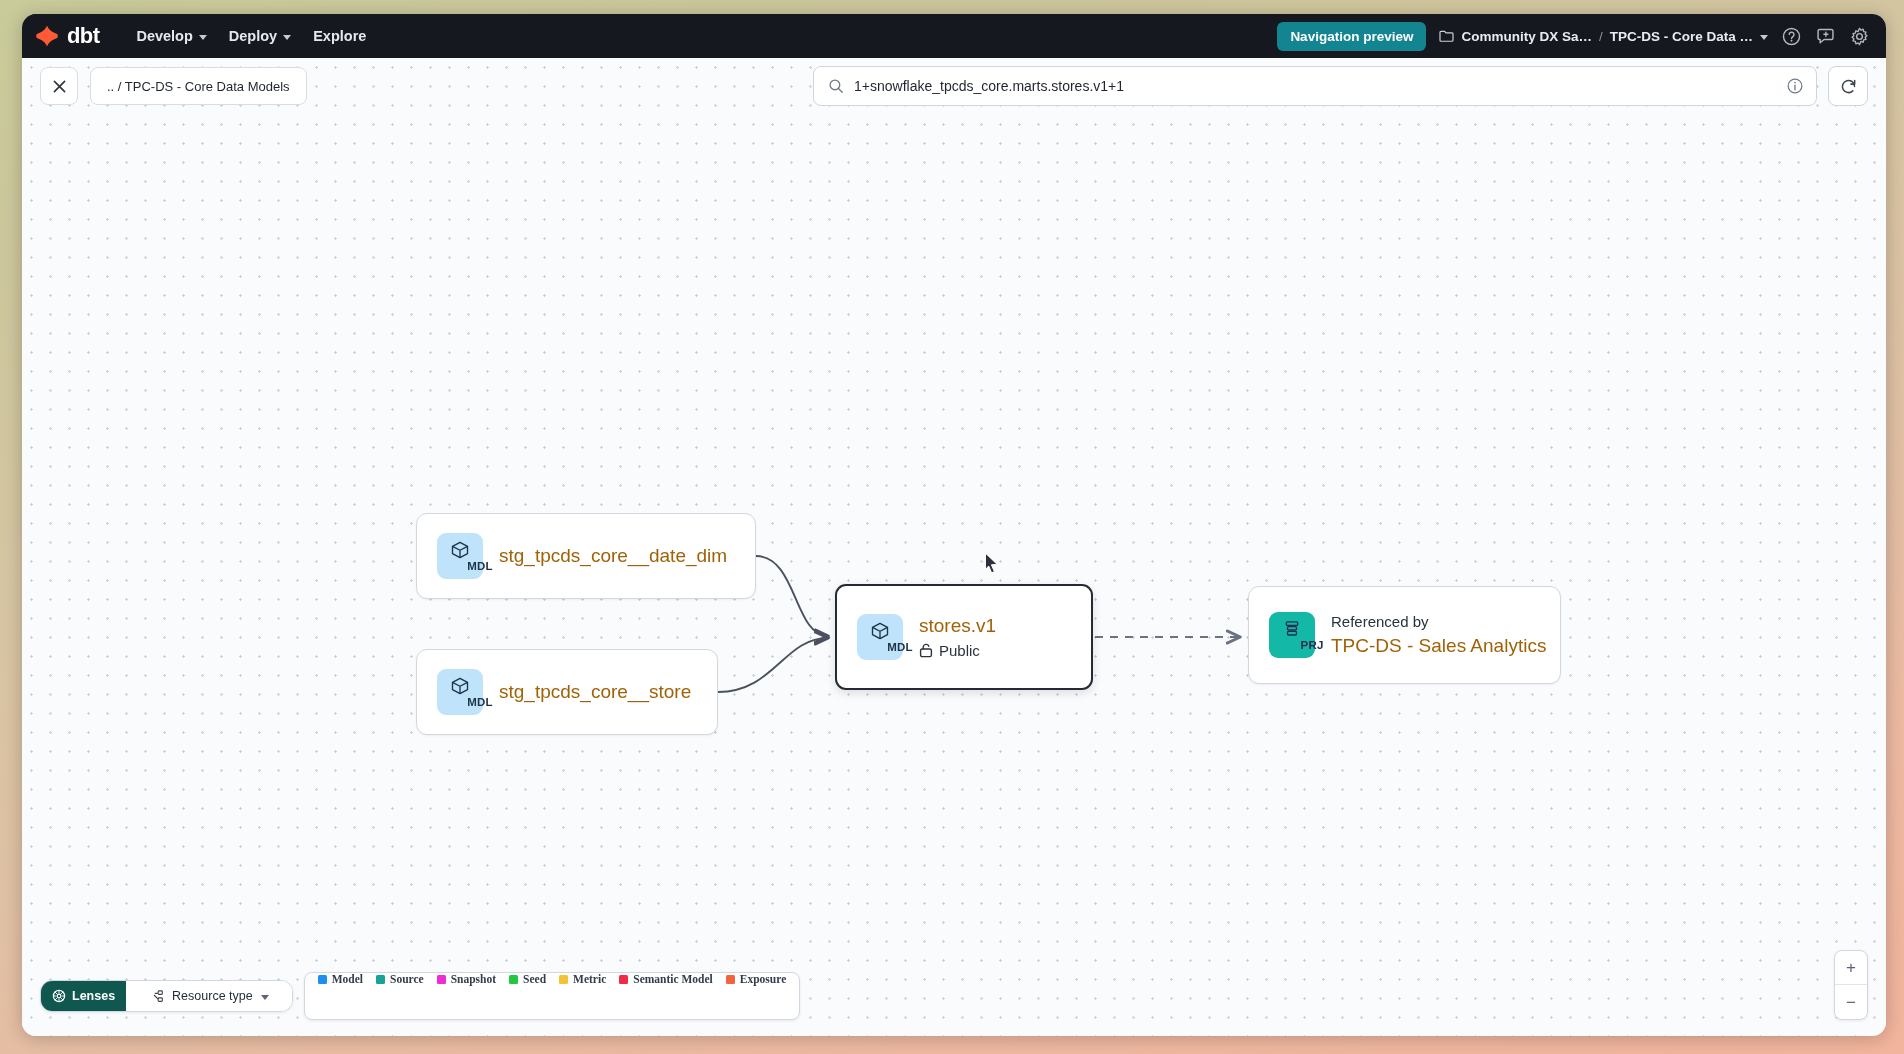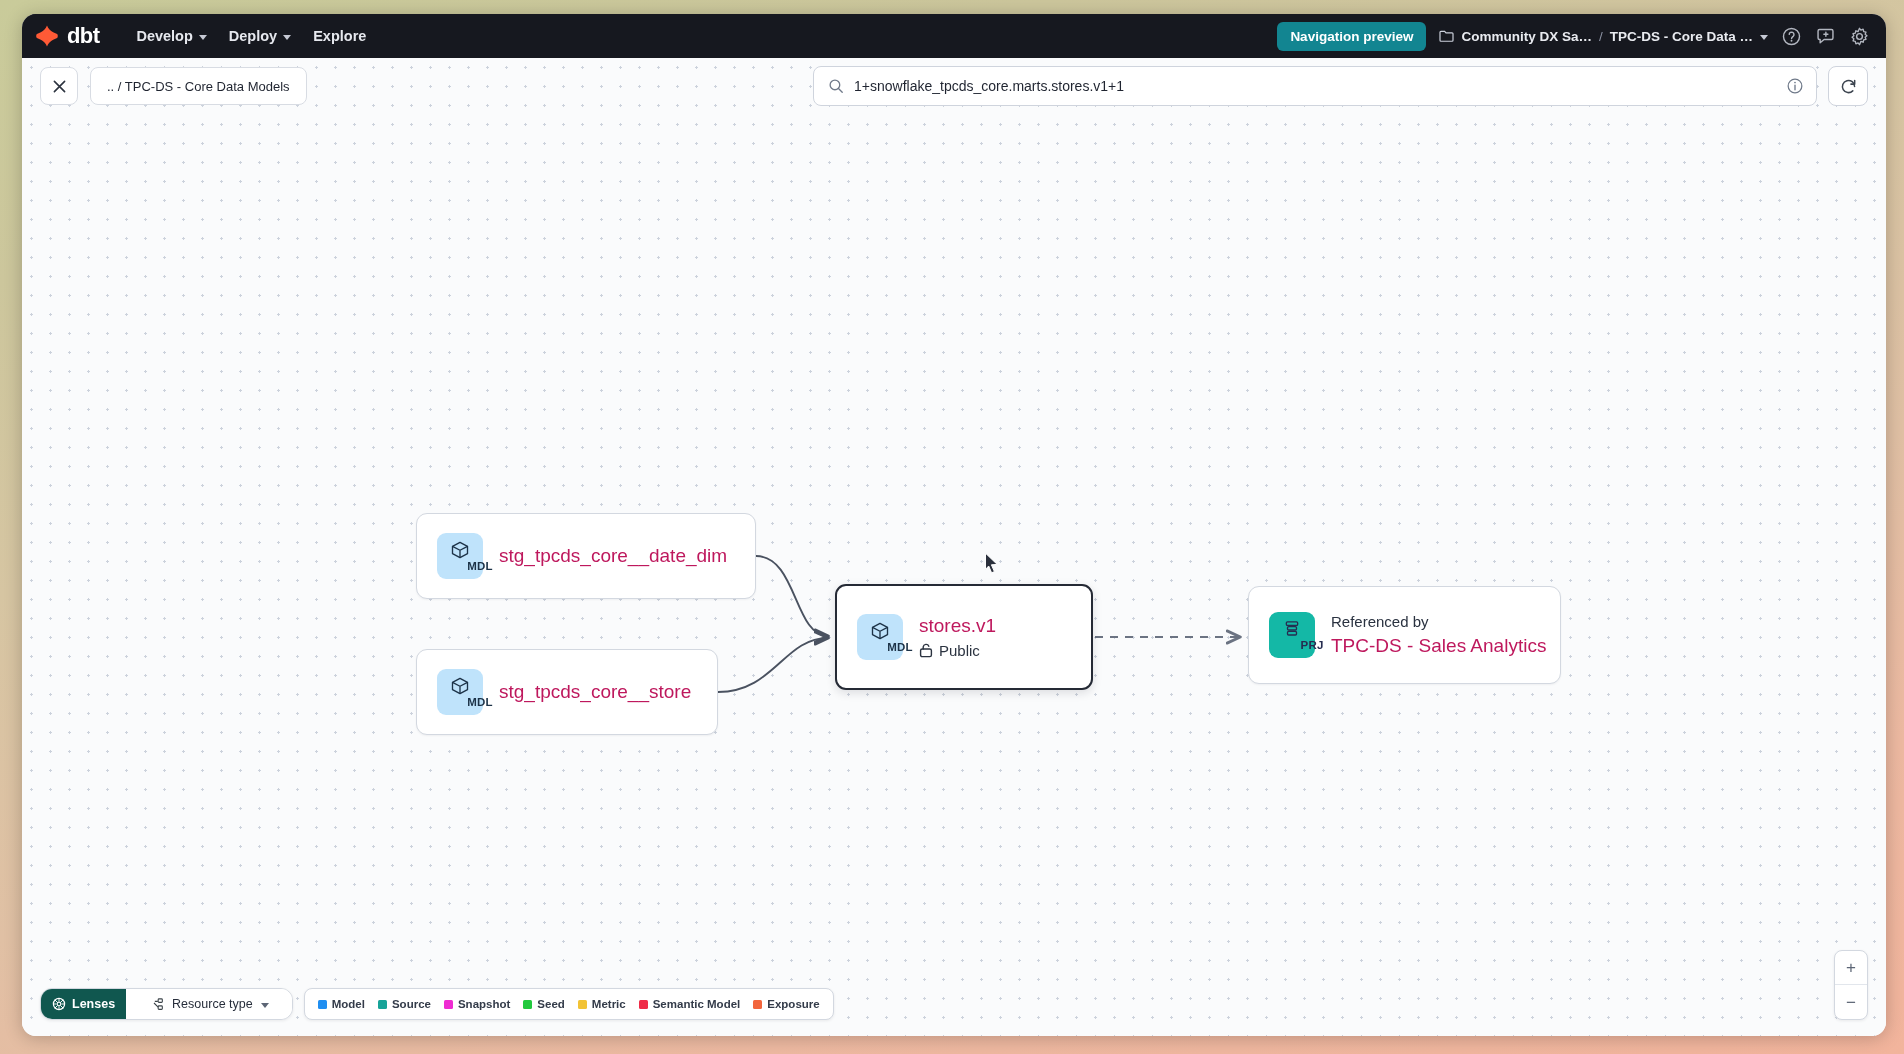--- a/index.html
+++ b/index.html
@@ -266,21 +266,21 @@
     margin-left: 40px;
   }
   .badge.mdl { background: #bfe3fb; }
   .badge.mdl .bl, .badge.mdl svg { color: #1d3348; }
   .badge.prj { background: #14b8a6; }
   .badge.prj .bl, .badge.prj svg { color: #262c50; }
 
   .node-body { display: flex; flex-direction: column; gap: 5px; min-width: 0; }
   .node-title {
     font-size: 19px;
-    color: #be185d;
+    color: #a16207;
     white-space: nowrap;
     line-height: 1.15;
   }
   .node-sub-small {
     font-size: 15px;
     color: #2a3240;
     line-height: 1.15;
     white-space: nowrap;
   }
   .node-access {
@@ -326,29 +326,30 @@
     background: #fff;
     color: #272e3b;
     display: flex;
     align-items: center;
     gap: 8px;
     padding: 0 23px;
     font-size: 12.5px;
     cursor: pointer;
   }
   #legend {
-    height: 32px;
+    height: 48px;
     border: 1px solid #d3d8e0;
     border-radius: 8px;
     background: #fff;
     display: flex;
-    align-items: center;
+    align-items: flex-start;
     gap: 13px;
     padding: 0 13px;
     box-shadow: 0 1px 3px rgba(20,26,40,.08);
+    font-family: Liberation Serif, serif;
   }
   .legend-item {
     display: flex;
     align-items: center;
     gap: 5px;
     font-size: 11.5px;
     font-weight: bold;
     color: #333b49;
     white-space: nowrap;
     cursor: pointer;

